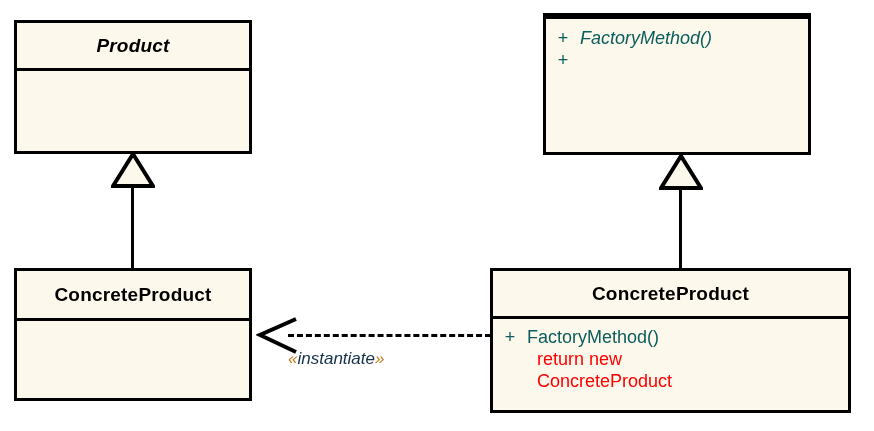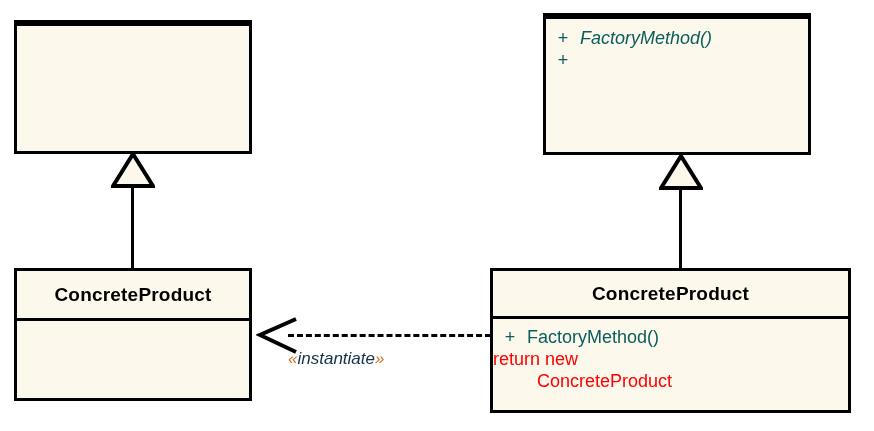--- a/index.html
+++ b/index.html
@@ -96,20 +96,21 @@
   .stereotype .guill {
     color: #c8761a;
   }
 </style>
 </head>
 <body>
 
 <div id="canvas">
 
   <div class="uml-class" style="left:14px; top:20px; width:238px; height:134px;">
+    <div class="class-title abstract" style="height:45px;">Product</div>
     <div class="class-divider"></div>
     <div class="class-body"></div>
   </div>
 
   <div class="uml-class" style="left:543px; top:13px; width:268px; height:142px;">
     <div class="class-divider"></div>
     <div class="class-body" style="padding-top:8px;">
       <div class="member-row">
         <span class="member-vis">+</span>
         <span class="member-name abstract">FactoryMethod()</span>
@@ -127,21 +128,21 @@
   </div>
 
   <div class="uml-class" style="left:490px; top:268px; width:361px; height:145px;">
     <div class="class-title" style="height:45px;">ConcreteProduct</div>
     <div class="class-divider"></div>
     <div class="class-body" style="padding-top:7px;">
       <div class="member-row">
         <span class="member-vis">+</span>
         <span class="member-name">FactoryMethod()</span>
       </div>
-      <div class="member-note" style="">return new</div>
+      <div class="member-note" style="padding-left:44px;">return new</div>
       <div class="member-note" style="padding-left:44px;">ConcreteProduct</div>
     </div>
   </div>
 
   <div style="position:absolute; left:0; top:0; width:0; height:0;">
 
     <div class="conn-line" style="left:131px; top:185px; width:3px; height:84px;"></div>
 
     <svg style="position:absolute; left:111px; top:152px;" width="44" height="36" viewBox="0 0 44 36">
       <polygon points="22,2 42,34 2,34" fill="#fdf8ec" stroke="#000000" stroke-width="4" stroke-linejoin="miter"></polygon>

